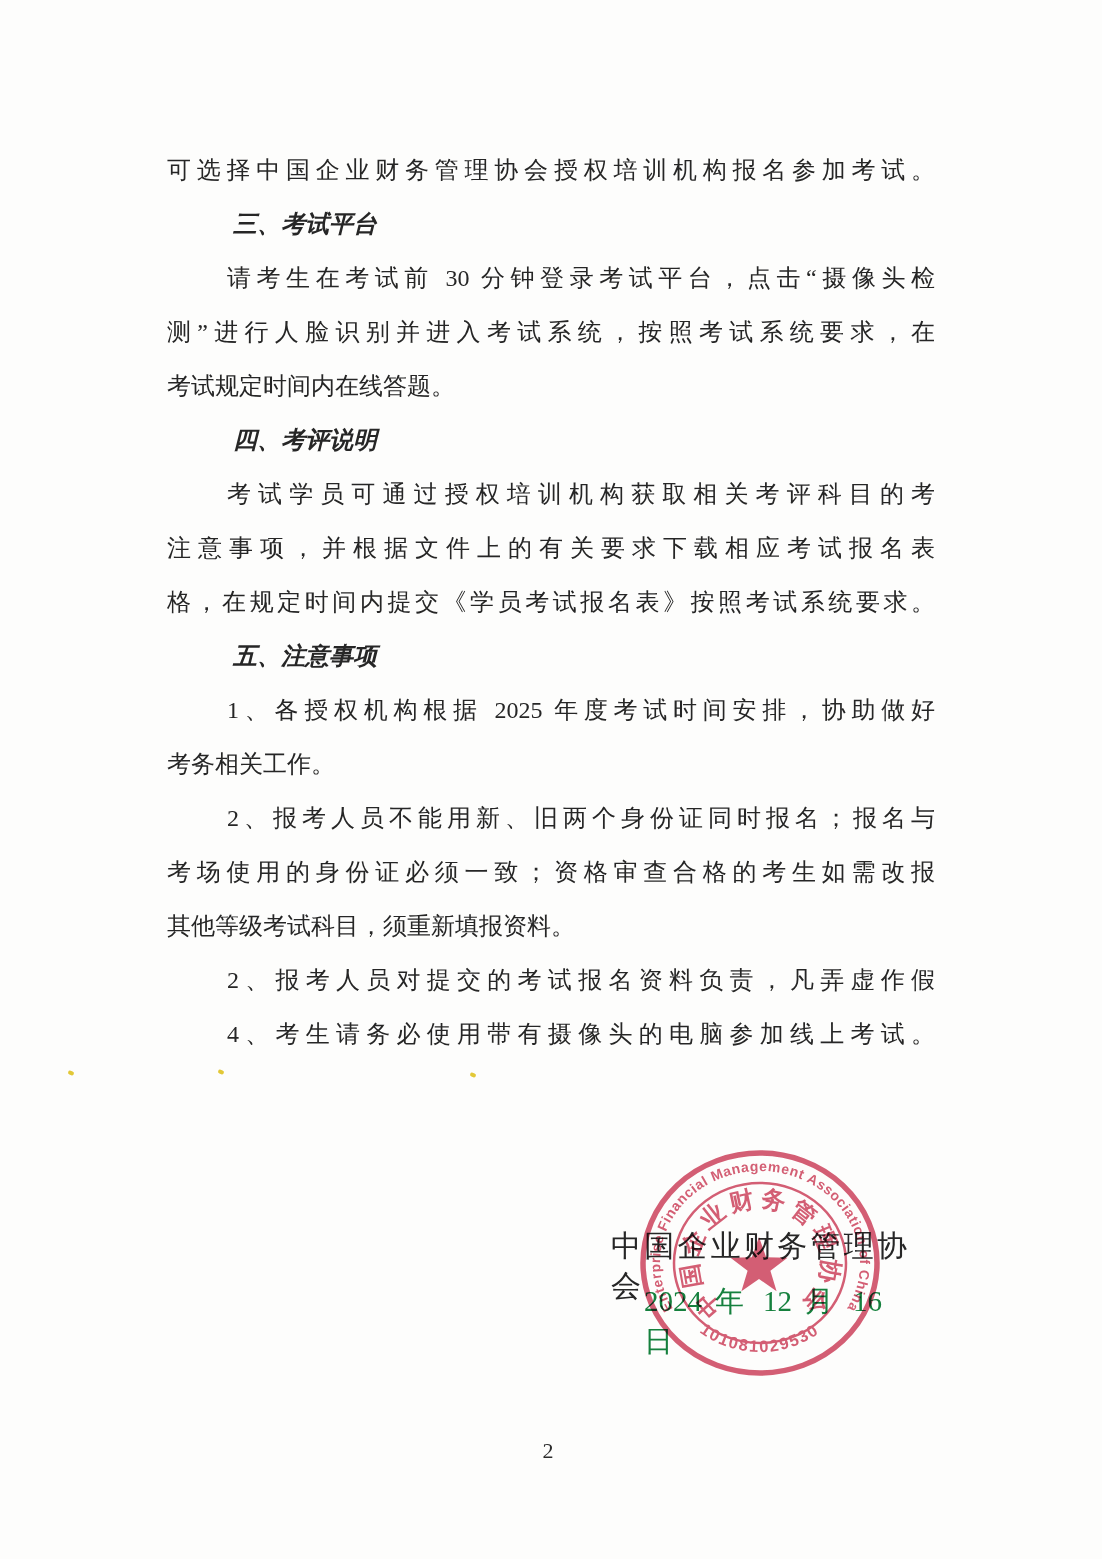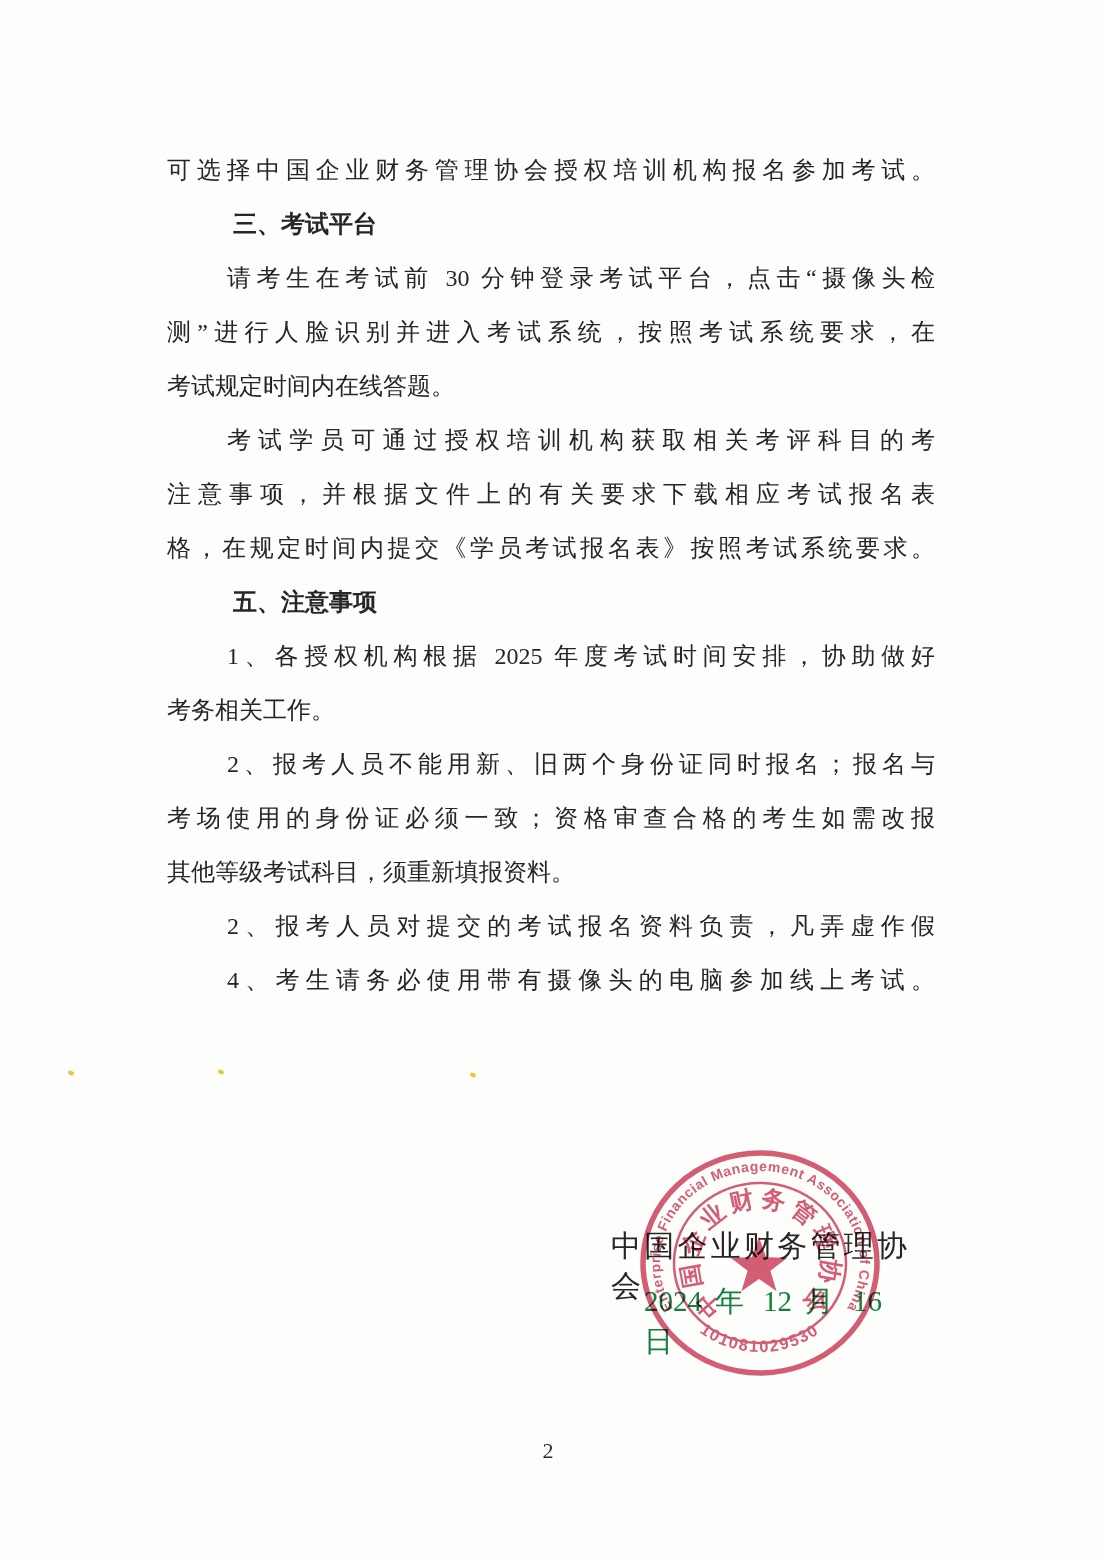--- a/index.html
+++ b/index.html
@@ -23,21 +23,21 @@
     height:54px;line-height:54px;font-size:24px;
     text-align:justify;text-align-last:left;
     white-space:normal;
   }
   .line.j{text-align-last:justify;}
   .line.ind{padding-left:60px;}
   .line.h{
     font-family:"Liberation Sans", sans-serif;
     font-weight:700;
     padding-left:66px;
-    text-align:right;text-align-last:left;
+    text-align:right;text-align-last:left;font-style:italic;
   }
   
   .sig-org{
     position:absolute;left:611px;top:1226px;width:296px;
     font-size:30px;line-height:40px;color:#262626;
     text-align:justify;text-align-last:justify;
   }
   .sig-date{
     position:absolute;left:644px;top:1281px;width:238px;
     font-size:29px;line-height:40px;color:#15803d;
@@ -76,20 +76,21 @@
 <body>
 
 <div class="page">
 
   <div class="text-block" id="text-block">
       <div class="line j">可选择中国企业财务管理协会授权培训机构报名参加考试。</div>
       <div class="line h">三、考试平台</div>
       <div class="line ind j">请考生在考试前 30 分钟登录考试平台，点击“摄像头检</div>
       <div class="line j">测”进行人脸识别并进入考试系统，按照考试系统要求，在</div>
       <div class="line">考试规定时间内在线答题。</div>
+      <div class="line h">四、考评说明</div>
       <div class="line ind j">考试学员可通过授权培训机构获取相关考评科目的考</div>
       <div class="line j">注意事项，并根据文件上的有关要求下载相应考试报名表</div>
       <div class="line j">格，在规定时间内提交《学员考试报名表》按照考试系统要求。</div>
       <div class="line h">五、注意事项</div>
       <div class="line ind j">1、各授权机构根据 2025 年度考试时间安排，协助做好</div>
       <div class="line">考务相关工作。</div>
       <div class="line ind j">2、报考人员不能用新、旧两个身份证同时报名；报名与</div>
       <div class="line j">考场使用的身份证必须一致；资格审查合格的考生如需改报</div>
       <div class="line">其他等级考试科目，须重新填报资料。</div>
       <div class="line ind j">2、报考人员对提交的考试报名资料负责，凡弄虚作假</div>

